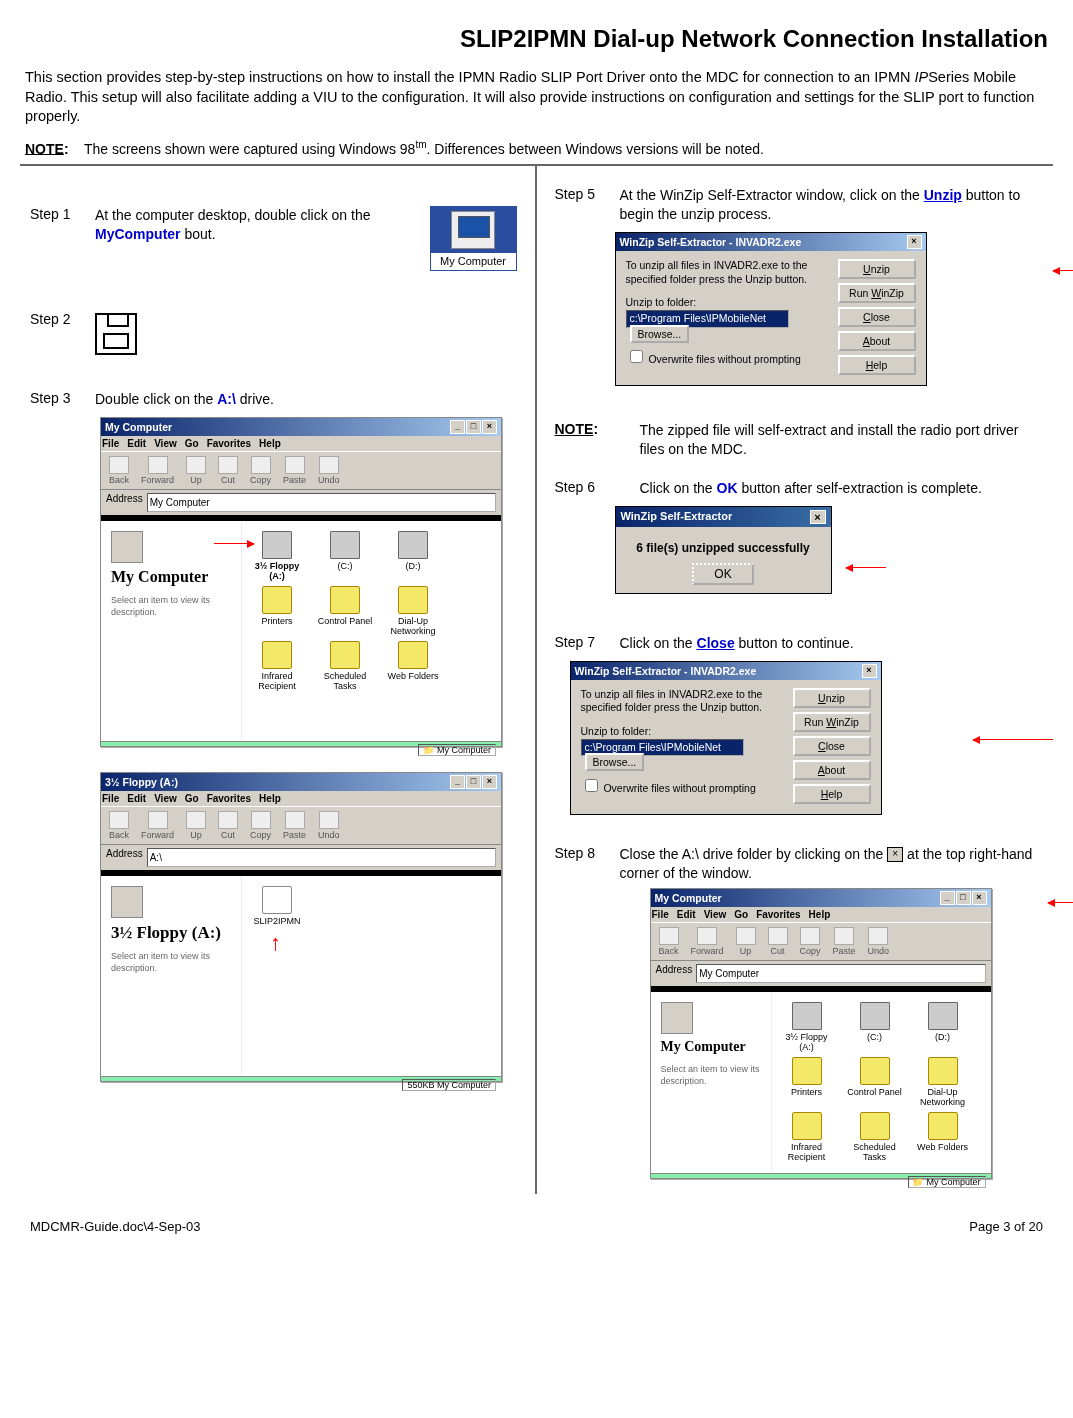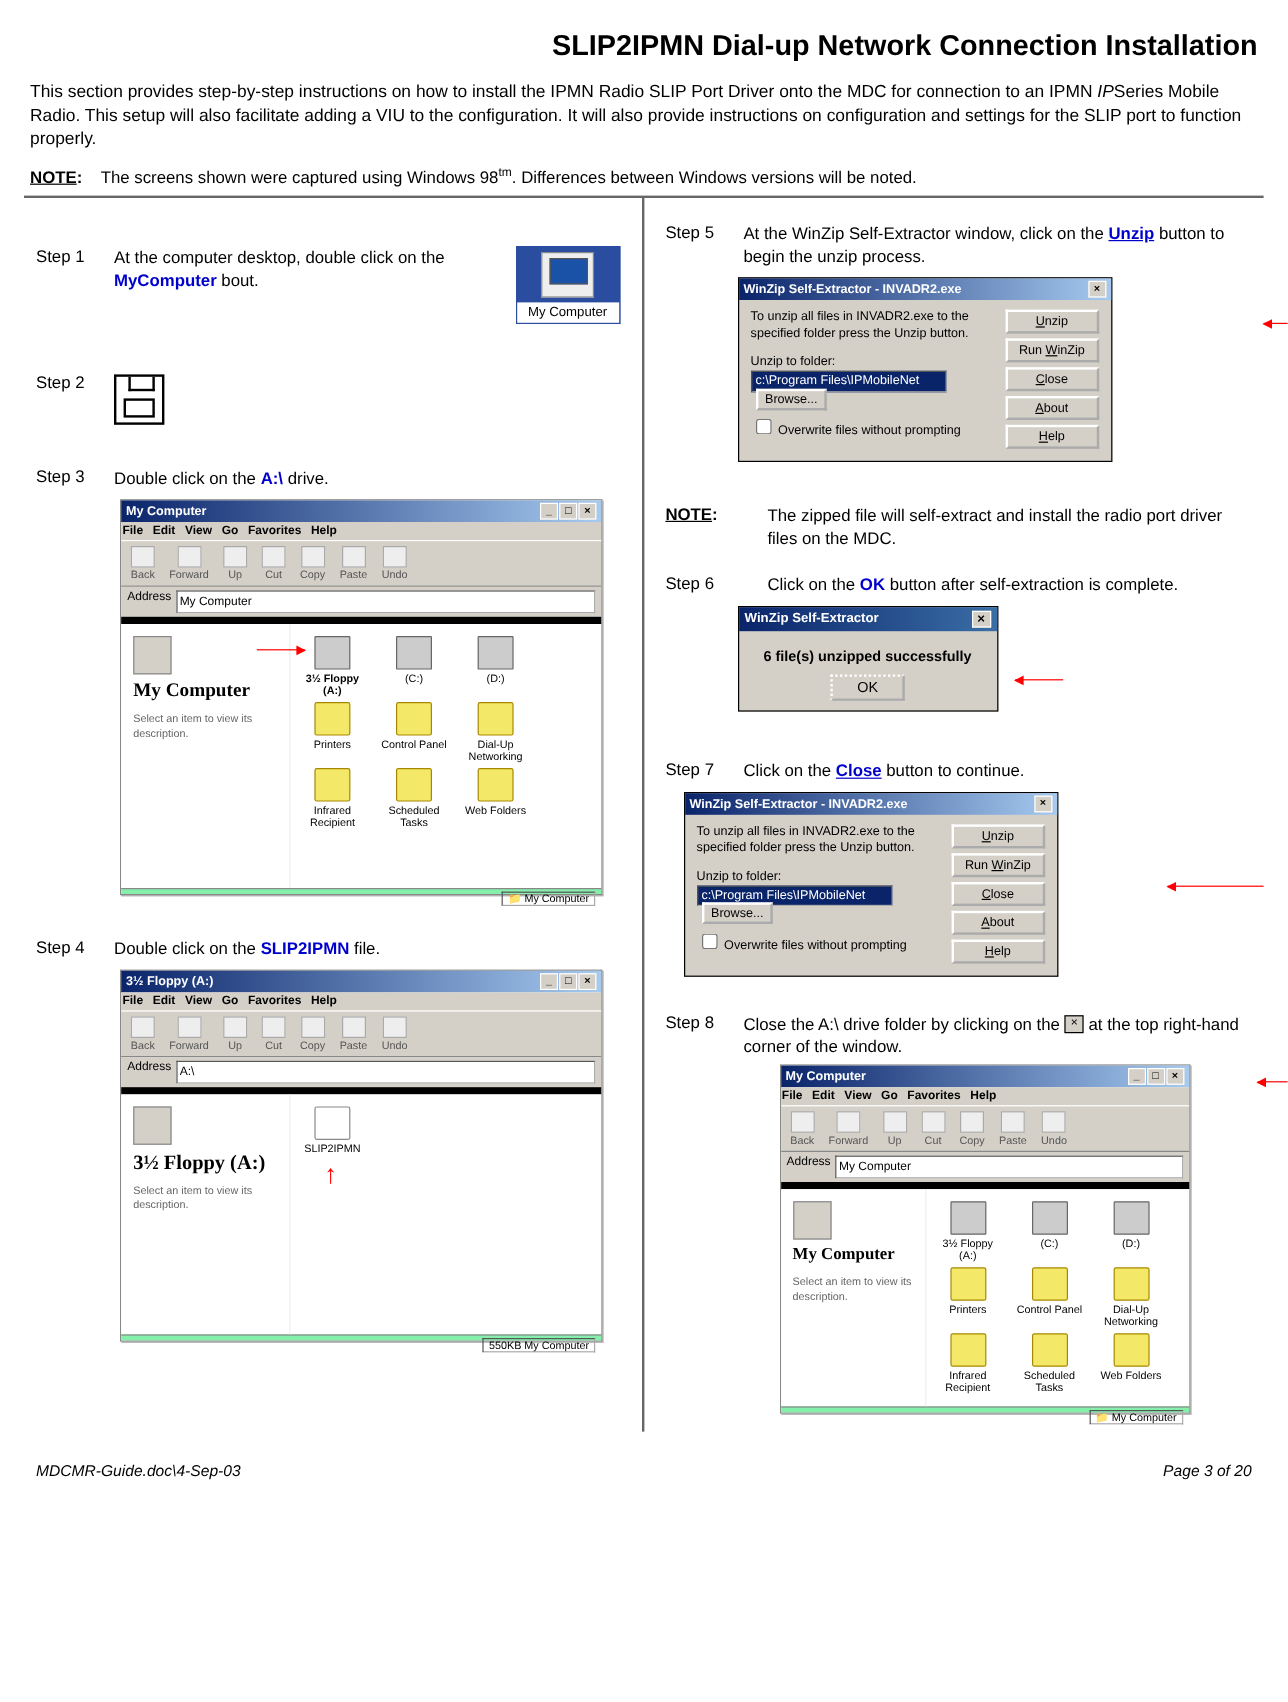--- a/index.html
+++ b/index.html
@@ -63,21 +63,21 @@
   .winbtn u {text-decoration:underline;}
   .path-input { background:#0a246a; color:#fff; font-size:10.5px; border:1px inset #aaa; padding:1px 3px; width:155px; display:inline-block;}
   .browse-btn { background:#d4d0c8; border:2px outset #fff; font-size:10.5px; padding:1px 6px; margin-left:4px;margin-top:20px;}
   .chk { margin-top:6px; font-size:10.5px;}
   .success-dlg { width:215px; background:#d4d0c8; border:1px solid #000; margin: 8px 0 10px 60px;}
   .success-dlg .ttl { background: linear-gradient(to right,#0a246a,#3a6ea5); color:#fff; font-size:11px; font-weight:bold; padding:3px 5px; display:flex; justify-content:space-between;}
   .success-dlg .msg { text-align:center; font-size:12px; font-weight:bold; padding:14px 8px 10px 8px;}
   .success-dlg .ok-row { text-align:center; padding:0 0 12px 0;}
   .success-dlg .ok-row .okb { background:#d4d0c8; border:2px outset #fff; border-style:dotted outset outset dotted; padding:2px 20px; font-size:12px;}
   .close-x { display:inline-block; width:14px; height:13px; background:#d4d0c8; border:1px solid #000; font-size:10px; line-height:12px; text-align:center; vertical-align:middle;}
-  .footer { display:flex; justify-content:space-between; font-size:13px; margin-top:25px; padding:0 5px;font-style:italic;}
+  .footer { display:flex; justify-content:space-between; font-size:13px; margin-top:25px; padding:0 5px;}
   .cf::after { content:""; display:table; clear:both;}
 </style>
 </head>
 <body>
 
 <h1>SLIP2IPMN Dial-up Network Connection Installation</h1>
 
 <div class="intro">
   <span>This section provides step-by-step instructions on how to install the IPMN Radio SLIP Port Driver onto the MDC for connection to an IPMN </span><span class="ital">IP</span><span>Series Mobile Radio.  This setup will also facilitate adding a VIU to the configuration.  It will also provide instructions on configuration and settings for the SLIP port to function properly.</span>
 </div>
@@ -180,26 +180,20 @@
             <div class="fsicon"><div class="ic"></div><span>Scheduled Tasks</span></div>
             <div class="fsicon"><div class="ic"></div><span>Web Folders</span></div>
           </div>
         </div>
         <div class="status-bar">
             <span style="float:right; border:1px inset #aaa; padding:0 4px;">📁 <span>My Computer</span></span>
           </div>
       </div>
     </div>
 
-    <div class="step" style="margin-top:35px; margin-bottom:8px;">
-      <div class="step-label">Step 4</div>
-      <div class="step-body">
-        <span>Double click on the </span><span class="blue-bold">SLIP2IPMN</span><span> file.</span>
-      </div>
-    </div>
     <div class="img-block">
       <div class="fig screenshot">
         <div class="win-bar">
             <span>3½ Floppy (A:)</span>
             <div class="btns">
               <span>_</span>
               <span>□</span>
               <span>×</span>
             </div>
           </div>

